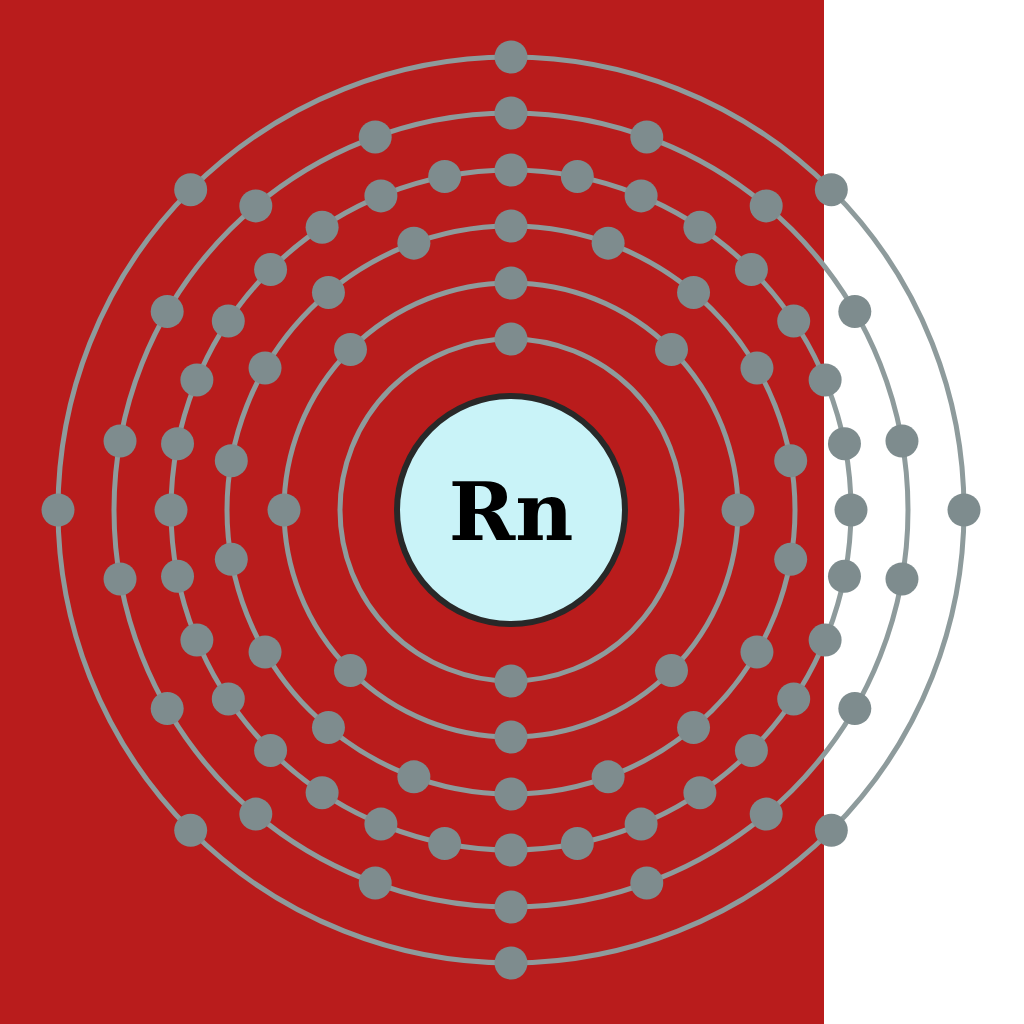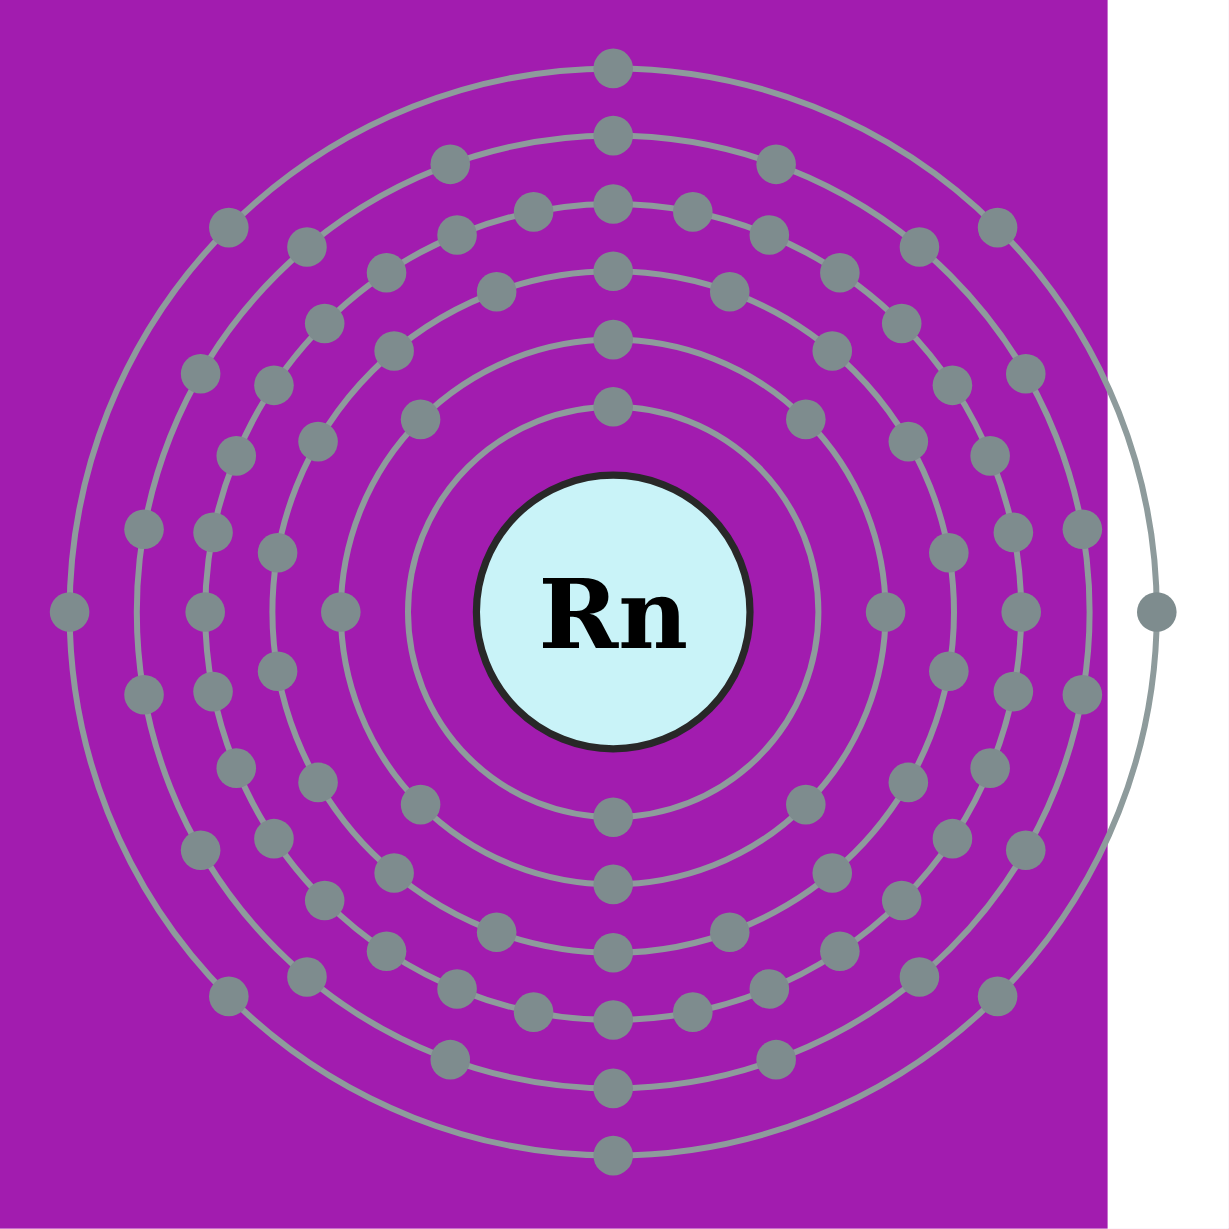--- a/index.html
+++ b/index.html
@@ -5,23 +5,23 @@
   html, body {
     margin: 0;
     padding: 0;
     background: #ffffff;
     width: 1024px;
     height: 1024px;
     overflow: hidden;
   }
   #stage {
     position: relative;
-    width: 923px;
+    width: 824px;
     height: 1024px;
-    background: #a21caf;
+    background: #b91c1c;
   }
   svg { display: block; }
   .symbol {
     font-family: "DejaVu Serif", "Liberation Serif", serif;
     font-weight: bold;
   }
 </style>
 </head>
 <body>
 

